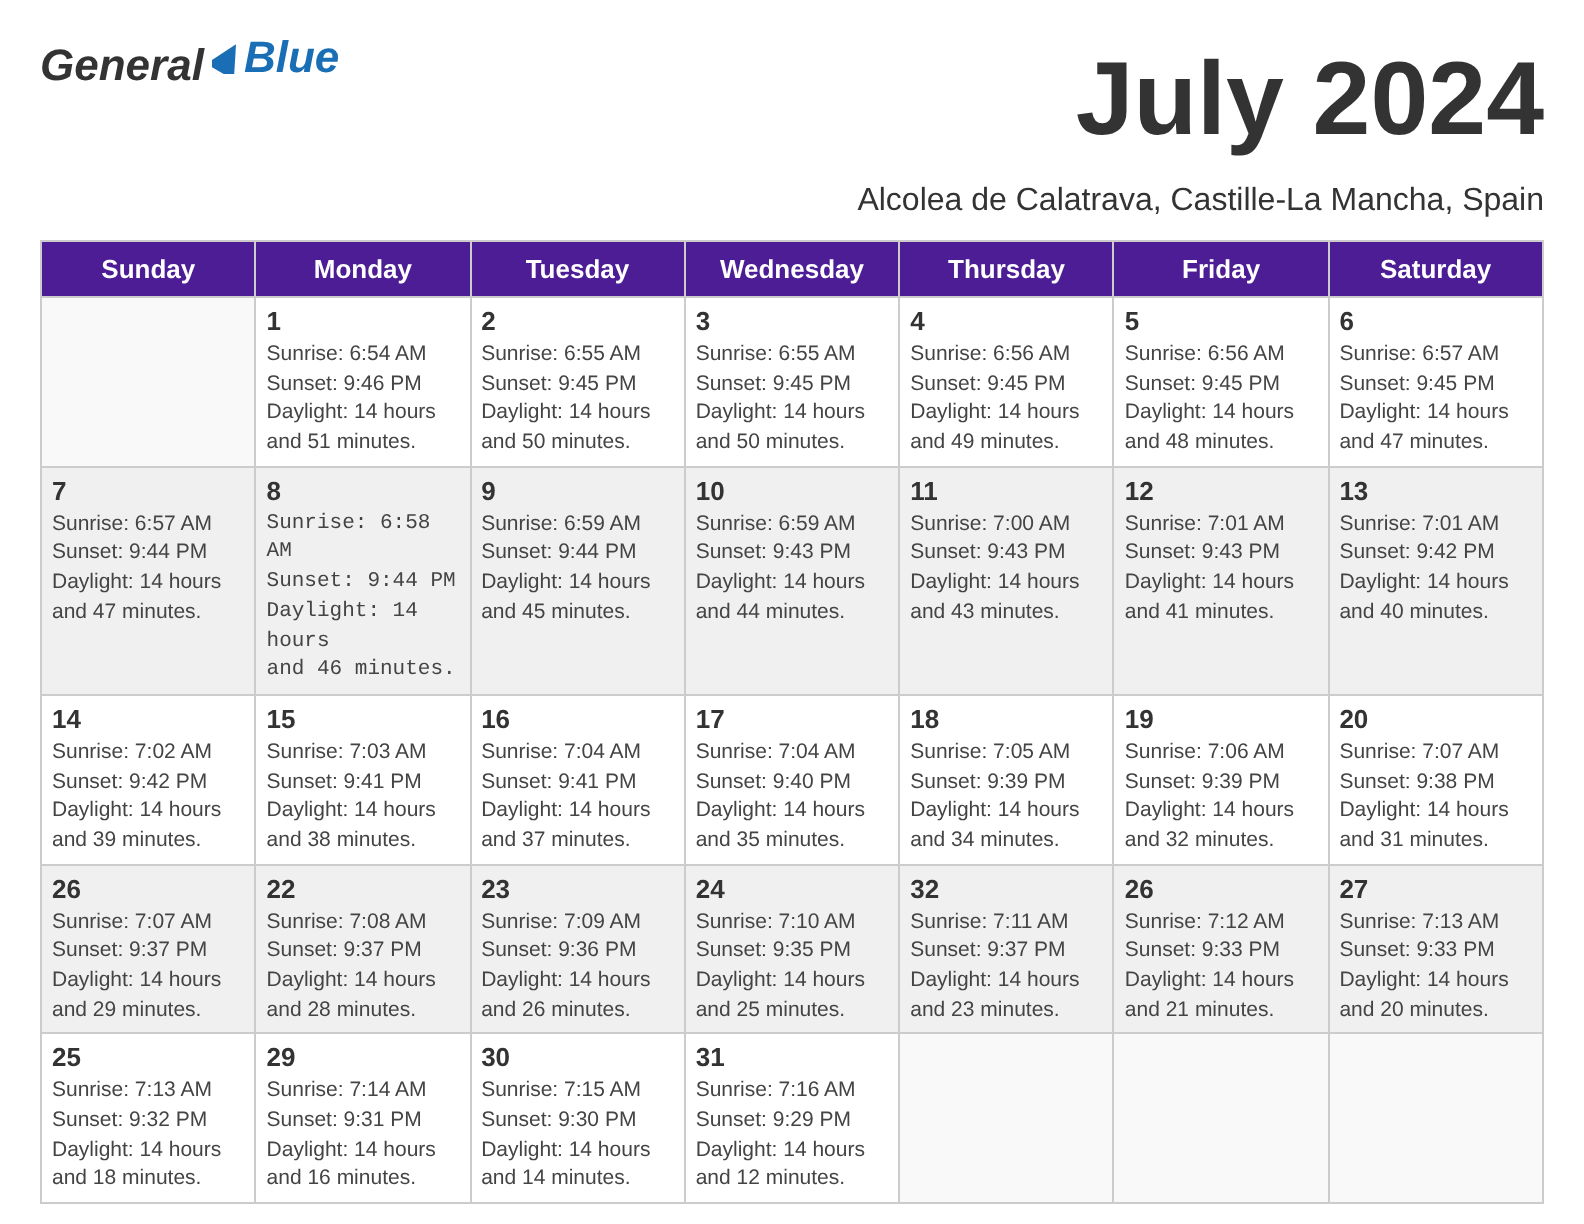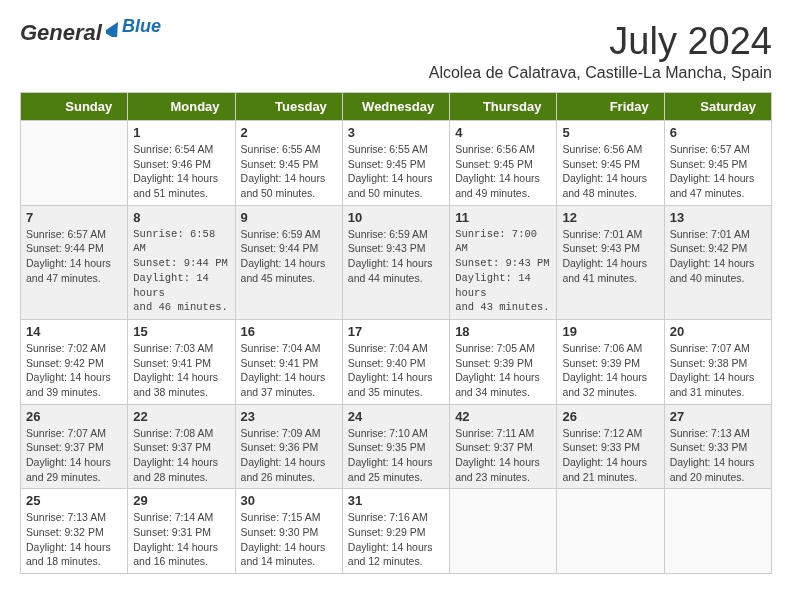--- a/index.html
+++ b/index.html
@@ -22,39 +22,39 @@
       font-style: italic;
     }
     .logo-row {
       display: flex;
       align-items: center;
     }
     .title-section {
       text-align: right;
     }
     .calendar-title {
-      font-size: 38px;
-      font-weight: normal;
+      font-size: 52px;
+      font-weight: bold;
       color: #333;
     }
     .calendar-subtitle {
       font-size: 16px;
       color: #333;
-      margin-top: 1px;
+      margin-top: 12px;
     }
     .calendar-table {
       width: 100%;
       border-collapse: collapse;
       font-size: 11px;
     }
     .calendar-table thead tr th {
-      background-color: #4d7c0f;
+      background-color: #4c1d95;
       color: #fff;
       padding: 6px 15px;
-      text-align: right;
+      text-align: center;
       font-size: 13px;
       border: 1px solid #ccc;
     }
     .calendar-table tbody tr td {
       border: 1px solid #ccc;
       vertical-align: top;
       padding: 4px 5px;
       min-height: 80px;
       width: calc(100% / 7);
     }
@@ -89,21 +89,21 @@
 <div class="header-section">
   <div class="logo">
     <div class="logo-row">
       <span style="font-size:22px;font-weight:bold;color:#333;">General</span>
       <span style="display:inline-block;margin-left:4px;margin-top:-4px;">
         <svg width="16" height="16" viewBox="0 0 16 16">
           <polygon points="8,0 16,16 0,16" fill="#1a6eb5" transform="rotate(30,8,8)"></polygon>
         </svg>
       </span>
     </div>
-    <span style="font-size:18px;font-weight:bold;color:#1a6eb5;margin-top:-4px;">Blue</span>
+    <span style="font-size:22px;font-weight:bold;color:#1a6eb5;margin-top:-4px;">Blue</span>
   </div>
   <div class="title-section">
     <div class="calendar-title">July 2024</div>
     <div class="calendar-subtitle">Alcolea de Calatrava, Castille-La Mancha, Spain</div>
   </div>
 </div>
 
 <table class="calendar-table">
   <thead>
     <tr>
@@ -186,21 +186,21 @@
         </td>
         <td>
           <span class="day-number">10</span>
           <div class="day-info" style="white-space: pre-line;">Sunrise: 6:59 AM
 Sunset: 9:43 PM
 Daylight: 14 hours
 and 44 minutes.</div>
         </td>
         <td>
           <span class="day-number">11</span>
-          <div class="day-info" style="white-space: pre-line; font-family: Liberation Mono, monospace;">Sunrise: 7:00 AM
+          <div class="day-info" style="white-space: pre-line;">Sunrise: 7:00 AM
 Sunset: 9:43 PM
 Daylight: 14 hours
 and 43 minutes.</div>
         </td>
         <td>
           <span class="day-number">12</span>
           <div class="day-info" style="white-space: pre-line;">Sunrise: 7:01 AM
 Sunset: 9:43 PM
 Daylight: 14 hours
 and 41 minutes.</div>
@@ -287,21 +287,21 @@
 and 26 minutes.</div>
         </td>
         <td>
           <span class="day-number">24</span>
           <div class="day-info" style="white-space: pre-line;">Sunrise: 7:10 AM
 Sunset: 9:35 PM
 Daylight: 14 hours
 and 25 minutes.</div>
         </td>
         <td>
-          <span class="day-number">42</span>
+          <span class="day-number">32</span>
           <div class="day-info" style="white-space: pre-line;">Sunrise: 7:11 AM
 Sunset: 9:37 PM
 Daylight: 14 hours
 and 23 minutes.</div>
         </td>
         <td>
           <span class="day-number">26</span>
           <div class="day-info" style="white-space: pre-line;">Sunrise: 7:12 AM
 Sunset: 9:33 PM
 Daylight: 14 hours

